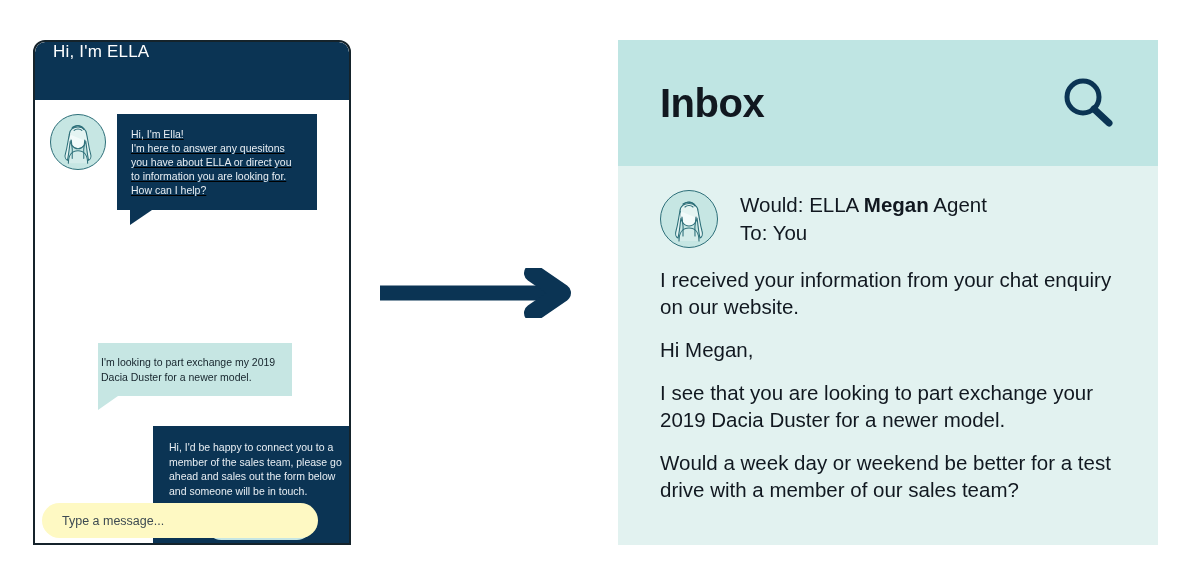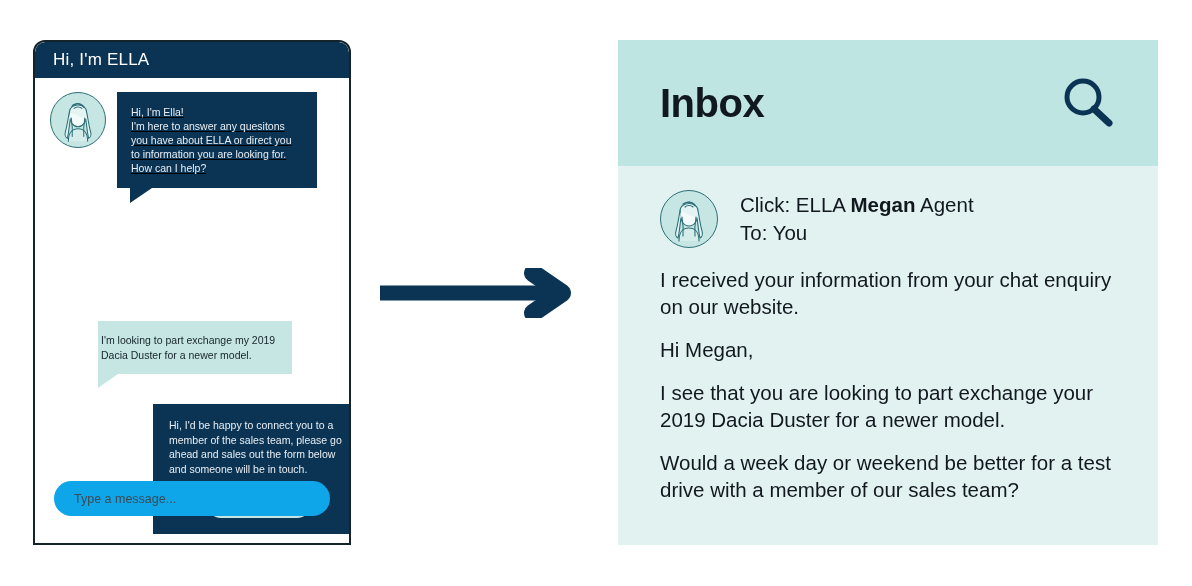--- a/index.html
+++ b/index.html
@@ -23,26 +23,25 @@
     width: 318px;
     height: 505px;
     background: #ffffff;
     border: 2px solid #15232b;
     border-top-left-radius: 12px;
     border-top-right-radius: 12px;
     box-sizing: border-box;
     overflow: hidden;
   }
   .phone-header {
-    height: 36px;
+    height: 58px;
     background: #0b3454;
     border-top-left-radius: 10px;
     border-top-right-radius: 10px;
     display: flex;
-    align-items: center;
     padding-left: 18px;
     box-sizing: border-box;
   }
   .phone-header-title {
     color: #ffffff;
     font-size: 17px;
     letter-spacing: 0.2px;
   }
   .chat-body {
     position: relative;
@@ -134,25 +133,25 @@
     border: none;
     border-radius: 18px;
     padding: 8px 26px;
     font-size: 11.5px;
     font-family: "Liberation Sans", sans-serif;
     cursor: pointer;
   }
 
   .composer {
     position: absolute;
-    left: 19px;
+    left: 7px;
     bottom: 17px;
     width: 276px;
     height: 35px;
-    background: #0ea5e9;
+    background: #fef9c3;
     border-radius: 18px;
     display: flex;
     align-items: center;
     padding-left: 20px;
     box-sizing: border-box;
   }
   .composer-placeholder {
     color: #3d4a52;
     font-size: 12.5px;
   }
@@ -309,21 +308,21 @@
           <path d="M19 20 C17.5 27 17 33 15 40 C14 43 15 46 17 47
                    C18.5 41 19 33 20 27" fill="#e4f4f2"></path>
           <path d="M22 13 C26 10 32 11 34 15"></path>
           <path d="M24 16 C26 14 30 14 32 16"></path>
           <path d="M21 26 C22 32 22.5 38 22 45"></path>
           <path d="M35 26 C34 32 33.5 38 34 45"></path>
         </g>
       </svg>
     </div>
     <div class="meta-text">
-      <div><span>Click: ELLA </span><span class="bold">Megan</span><span> Agent</span></div>
+      <div><span>Would: ELLA </span><span class="bold">Megan</span><span> Agent</span></div>
       <div>To: You</div>
     </div>
   </div>
 
   <div class="email-body">
     <p>I received your information from your chat enquiry on our website.</p>
     <p>Hi Megan,</p>
     <p>I see that you are looking to part exchange your 2019 Dacia Duster for a newer model.</p>
     <p>Would a week day or weekend be better for a test drive with a member of our sales team?</p>
   </div>

